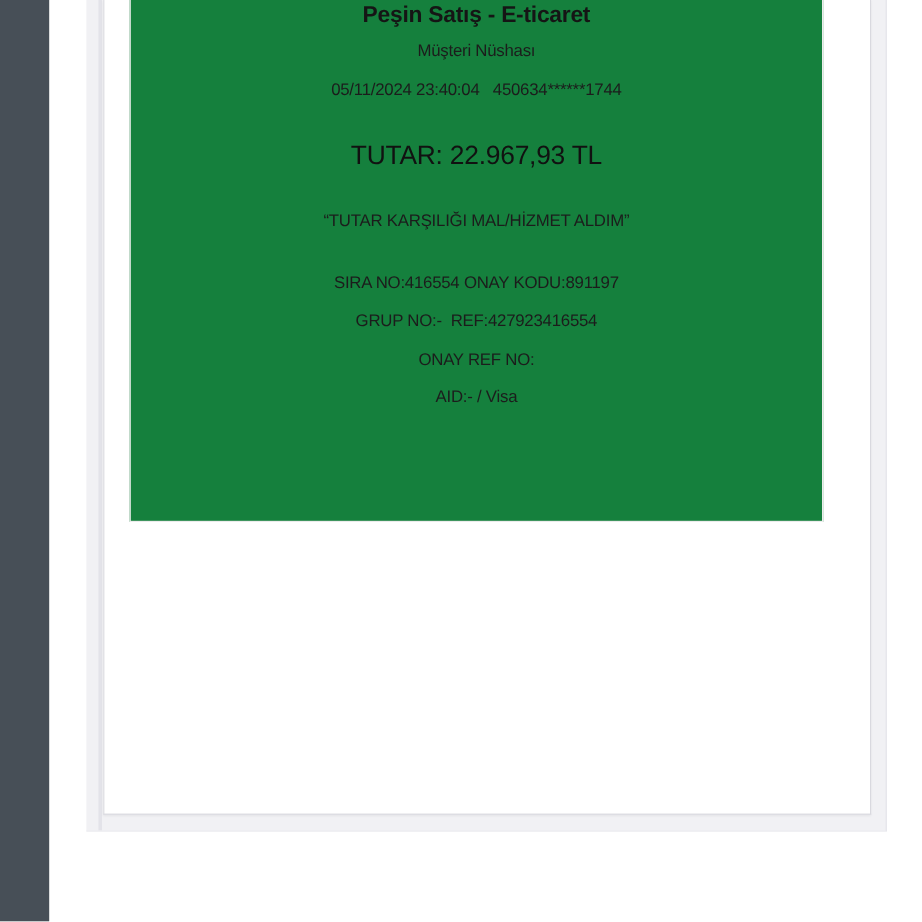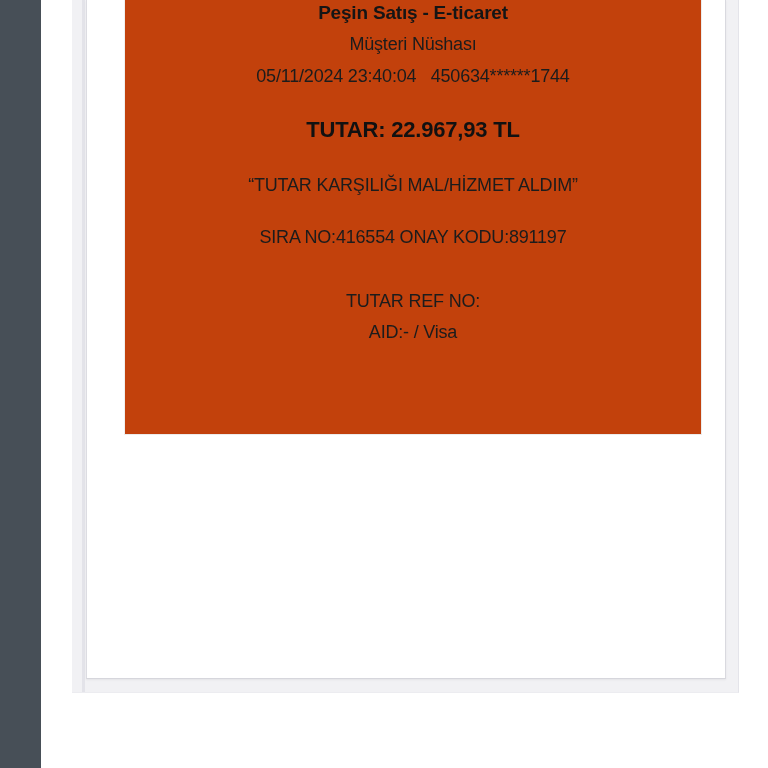--- a/index.html
+++ b/index.html
@@ -54,43 +54,43 @@
       height: 678px;
       background: #ffffff;
       border-left: 1px solid #dcdce2;
       border-right: 1px solid #d9d9df;
       border-bottom: 1px solid #d6d6dc;
       box-shadow: 0 1px 2px rgba(0,0,0,0.06);
     }
     
     .receipt {
       position: absolute;
-      left: 124px;
+      left: 108px;
       top: 0;
       width: 576px;
       height: 434px;
-      background: #c2410c;
+      background: #15803d;
       border-left: 1px solid #f0f0f0;
       border-right: 1px solid #ececec;
       border-bottom: 1px solid #ececec;
     }
     .line {
       position: absolute;
       left: 0;
       width: 576px;
       text-align: center;
       color: #1c1c1c;
-      font-size: 18px;
+      font-size: 14px;
       white-space: pre;
       letter-spacing: -0.2px;
     }
     .title { top: 2px; font-weight: bold; font-size: 19px; color: #151515; }
     .subtitle { top: 34px; }
     .datetime { top: 66px; }
-    .amount { top: 117px; font-weight: bold; font-size: 22px; color: #111111; }
+    .amount { top: 117px; font-weight: normal; font-size: 22px; color: #111111; }
     .statement { top: 175px; }
     .sira { top: 227px; }
     .grup { top: 259px; }
     .banka { top: 291px; }
     .aid { top: 322px; }
     .sanal { top: 354px; }
     .baska { top: 404px; }
   </style>
 </head>
 <body>
@@ -100,16 +100,17 @@
   <div class="outer-frame"></div>
   <div class="page"></div>
 
   <div class="receipt">
     <div class="line title">Peşin Satış - E-ticaret</div>
     <div class="line subtitle">Müşteri Nüshası</div>
     <div class="line datetime">05/11/2024 23:40:04   450634******1744</div>
     <div class="line amount">TUTAR: 22.967,93 TL</div>
     <div class="line statement">“TUTAR KARŞILIĞI MAL/HİZMET ALDIM”</div>
     <div class="line sira">SIRA NO:416554 ONAY KODU:891197</div>
-    <div class="line banka">TUTAR REF NO:</div>
+    <div class="line grup">GRUP NO:-  REF:427923416554</div>
+    <div class="line banka">ONAY REF NO:</div>
     <div class="line aid">AID:- / Visa</div>
   </div>
 </div>
 
 </body></html>

